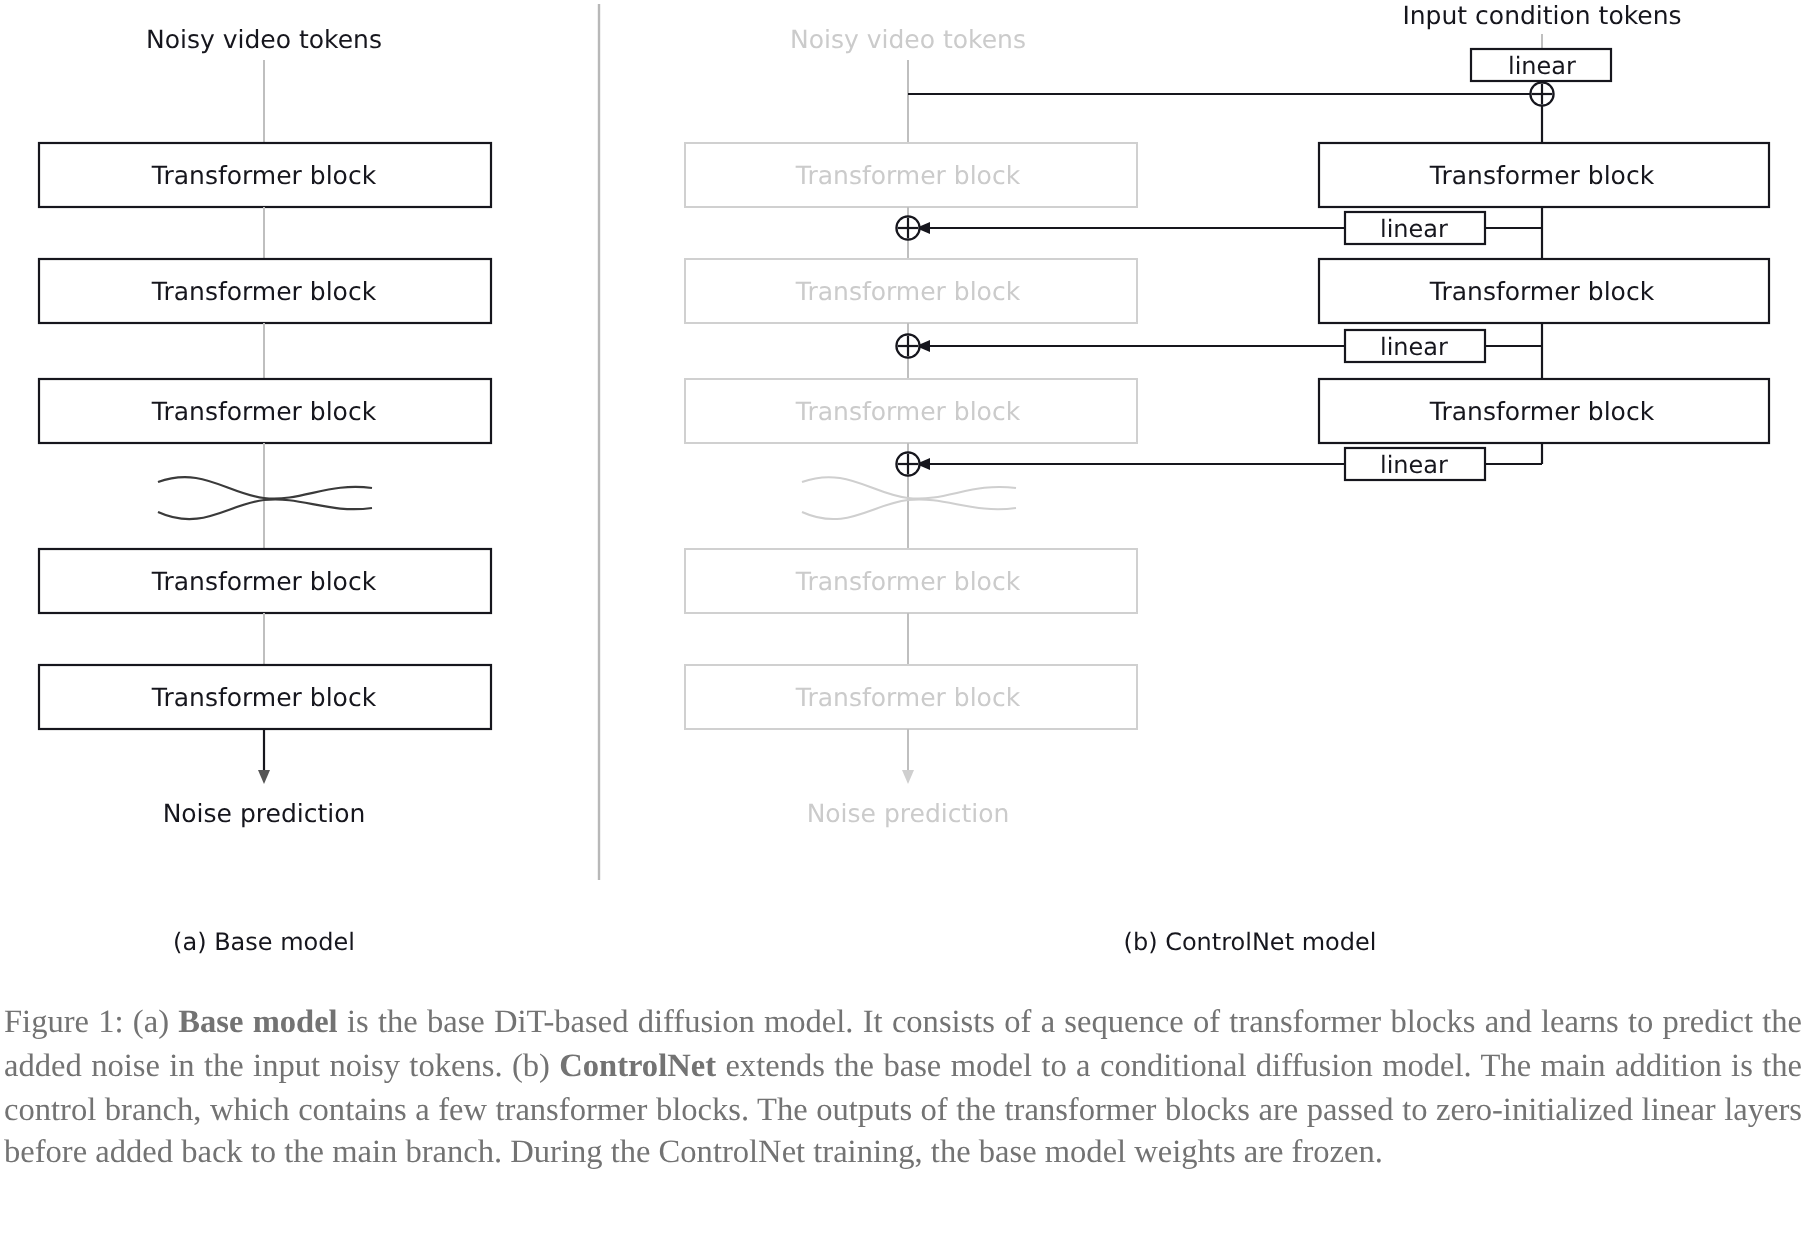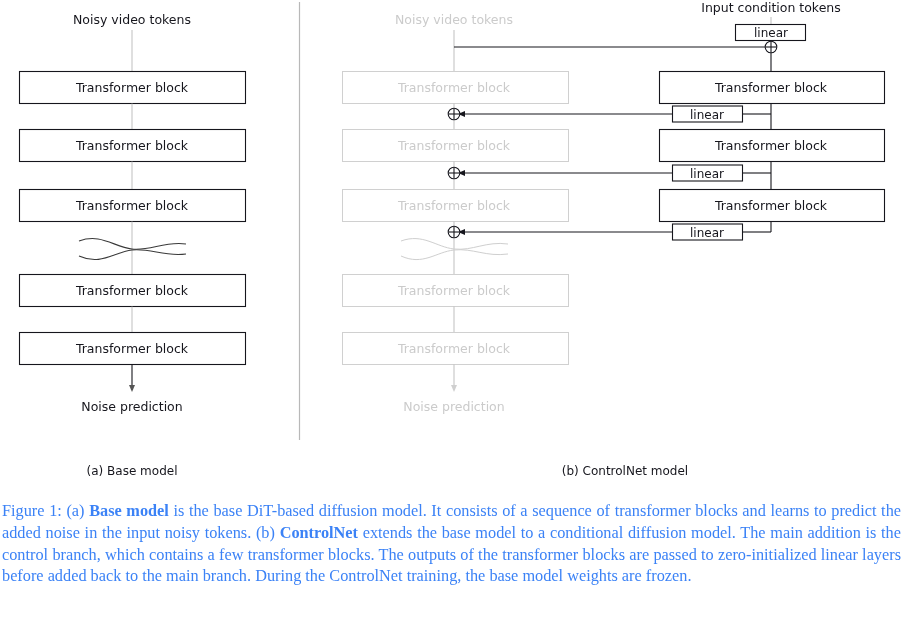--- a/index.html
+++ b/index.html
@@ -92,21 +92,21 @@
     stroke-width: 1.2;
   }
   #caption {
     position: absolute;
     left: 0;
     top: 500px;
     width: 903px;
     font-family: "Liberation Serif", "DejaVu Serif", serif;
     font-size: 16.3px;
     line-height: 1.335;
-    color: #3b82f6;
+    color: #737373;
     text-align: justify;
     padding: 0 2px 0 2px;
     box-sizing: border-box;
   }
   #caption b { font-weight: bold; }
 </style>
 </head>
 <body>
 
 <div id="figure-area">

